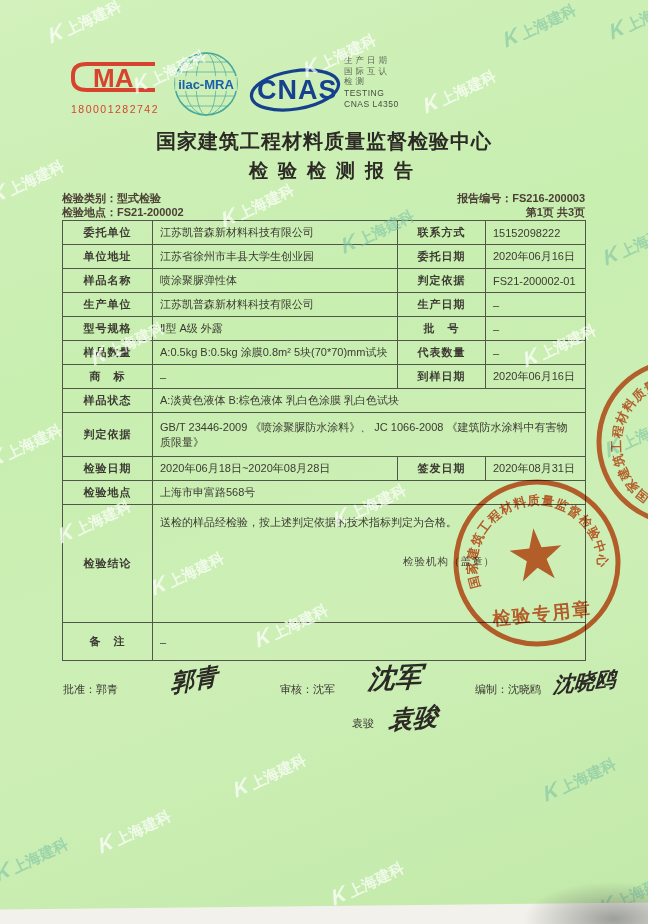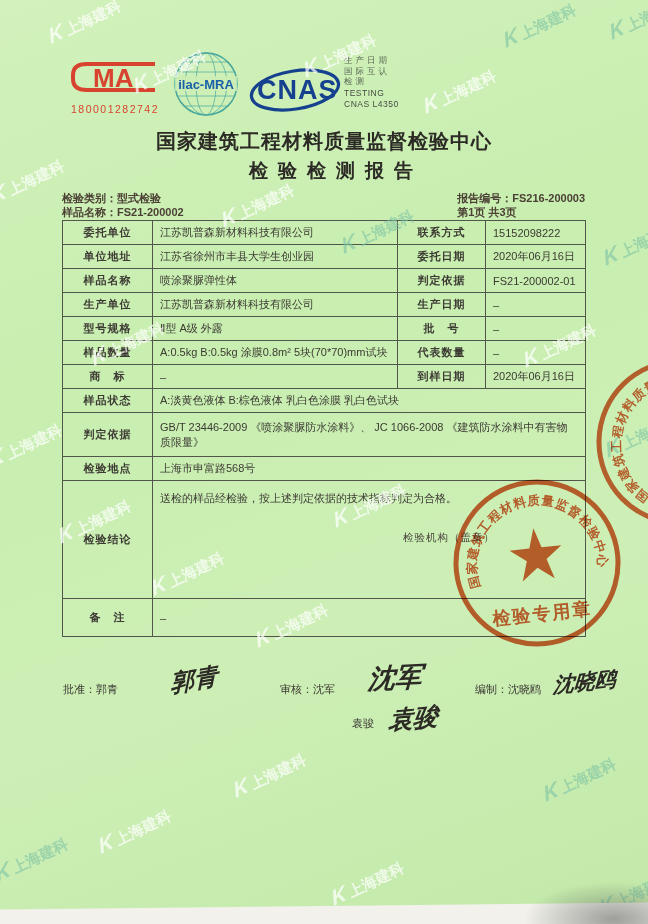--- a/index.html
+++ b/index.html
@@ -21,21 +21,21 @@
   .cnas-side { position:absolute; left:344px; top:55px; font-size:8.5px; line-height:10.5px; color:#5d6b58; }
   .cnas-side .cn { letter-spacing:3px; }
   .cnas-side .en { color:#474c44; letter-spacing:.5px; margin-top:1px; }
 
   
   .title { position:absolute; left:0; right:0; top:128px; text-align:center;
            font-size:20px; font-weight:bold; color:#2c2a25; letter-spacing:1px; }
   .subtitle { position:absolute; left:0; right:0; top:158px; text-align:center;
               font-size:19px; font-weight:bold; color:#2c2a25; letter-spacing:10px;padding-left:24px; }
   .meta-left { position:absolute; left:62px; top:191px; font-size:11px; line-height:14px; color:#4c4035; font-weight:600; }
-  .meta-right { position:absolute; right:63px; top:191px; font-size:11px; line-height:14px; color:#4c4035; font-weight:600; text-align:left; }
+  .meta-right { position:absolute; right:63px; top:191px; font-size:11px; line-height:14px; color:#4c4035; font-weight:600; text-align:right; }
 
   
   table.rpt { position:absolute; left:62px; top:220px; width:523px; z-index:2;
               border-collapse:collapse; table-layout:fixed; }
   table.rpt td { border:1px solid #51554a; font-size:11px; color:#3c3a33; overflow:hidden; }
   td.lbl { text-align:center; font-weight:bold; letter-spacing:1px; }
   td.val { padding:1px 7px; text-align:left; }
   td.small { font-size:10.5px; }
   .concl-cell { position:relative; vertical-align:top; padding-top:10px !important; }
   .stamp-caption { position:absolute; left:250px; top:50px; font-size:10.5px; color:#4a463e; letter-spacing:1px; }
@@ -121,21 +121,21 @@
     <div class="cn">检测</div>
     <div class="en">TESTING</div>
     <div class="en">CNAS L4350</div>
   </div>
 
   <div class="title">国家建筑工程材料质量监督检验中心</div>
   <div class="subtitle">检验检测报告</div>
 
   <div class="meta-left">
     <div><span>检验类别：</span><span>型式检验</span></div>
-    <div><span>样品名称：</span><span>FS21-200002</span></div>
+    <div><span>检验地点：</span><span>FS21-200002</span></div>
   </div>
   <div class="meta-right">
     <div><span>报告编号：</span><span>FS216-200003</span></div>
     <div>第1页 共3页</div>
   </div>
 
   <table class="rpt">
     <colgroup>
         <col style="width:90px">
         <col style="width:245px">
@@ -187,20 +187,26 @@
     </tr>
     <tr style="height:24px">
       <td class="lbl">样品状态</td>
       <td class="val" colspan="3">A:淡黄色液体 B:棕色液体 乳白色涂膜 乳白色试块</td>
     </tr>
     <tr style="height:44px">
       <td class="lbl">判定依据</td>
       <td class="val small" colspan="3">GB/T 23446-2009 《喷涂聚脲防水涂料》、 JC 1066-2008 《建筑防水涂料中有害物质限量》</td>
     </tr>
     <tr style="height:24px">
+      <td class="lbl">检验日期</td>
+      <td class="val">2020年06月18日~2020年08月28日</td>
+      <td class="lbl">签发日期</td>
+      <td class="val">2020年08月31日</td>
+    </tr>
+    <tr style="height:24px">
       <td class="lbl">检验地点</td>
       <td class="val" colspan="3">上海市申富路568号</td>
     </tr>
     <tr style="height:118px">
       <td class="lbl">检验结论</td>
       <td class="val concl-cell" colspan="3">
         <span>送检的样品经检验，按上述判定依据的技术指标判定为合格。</span>
         <span class="stamp-caption">检验机构（盖章）</span>
       </td>
     </tr>

